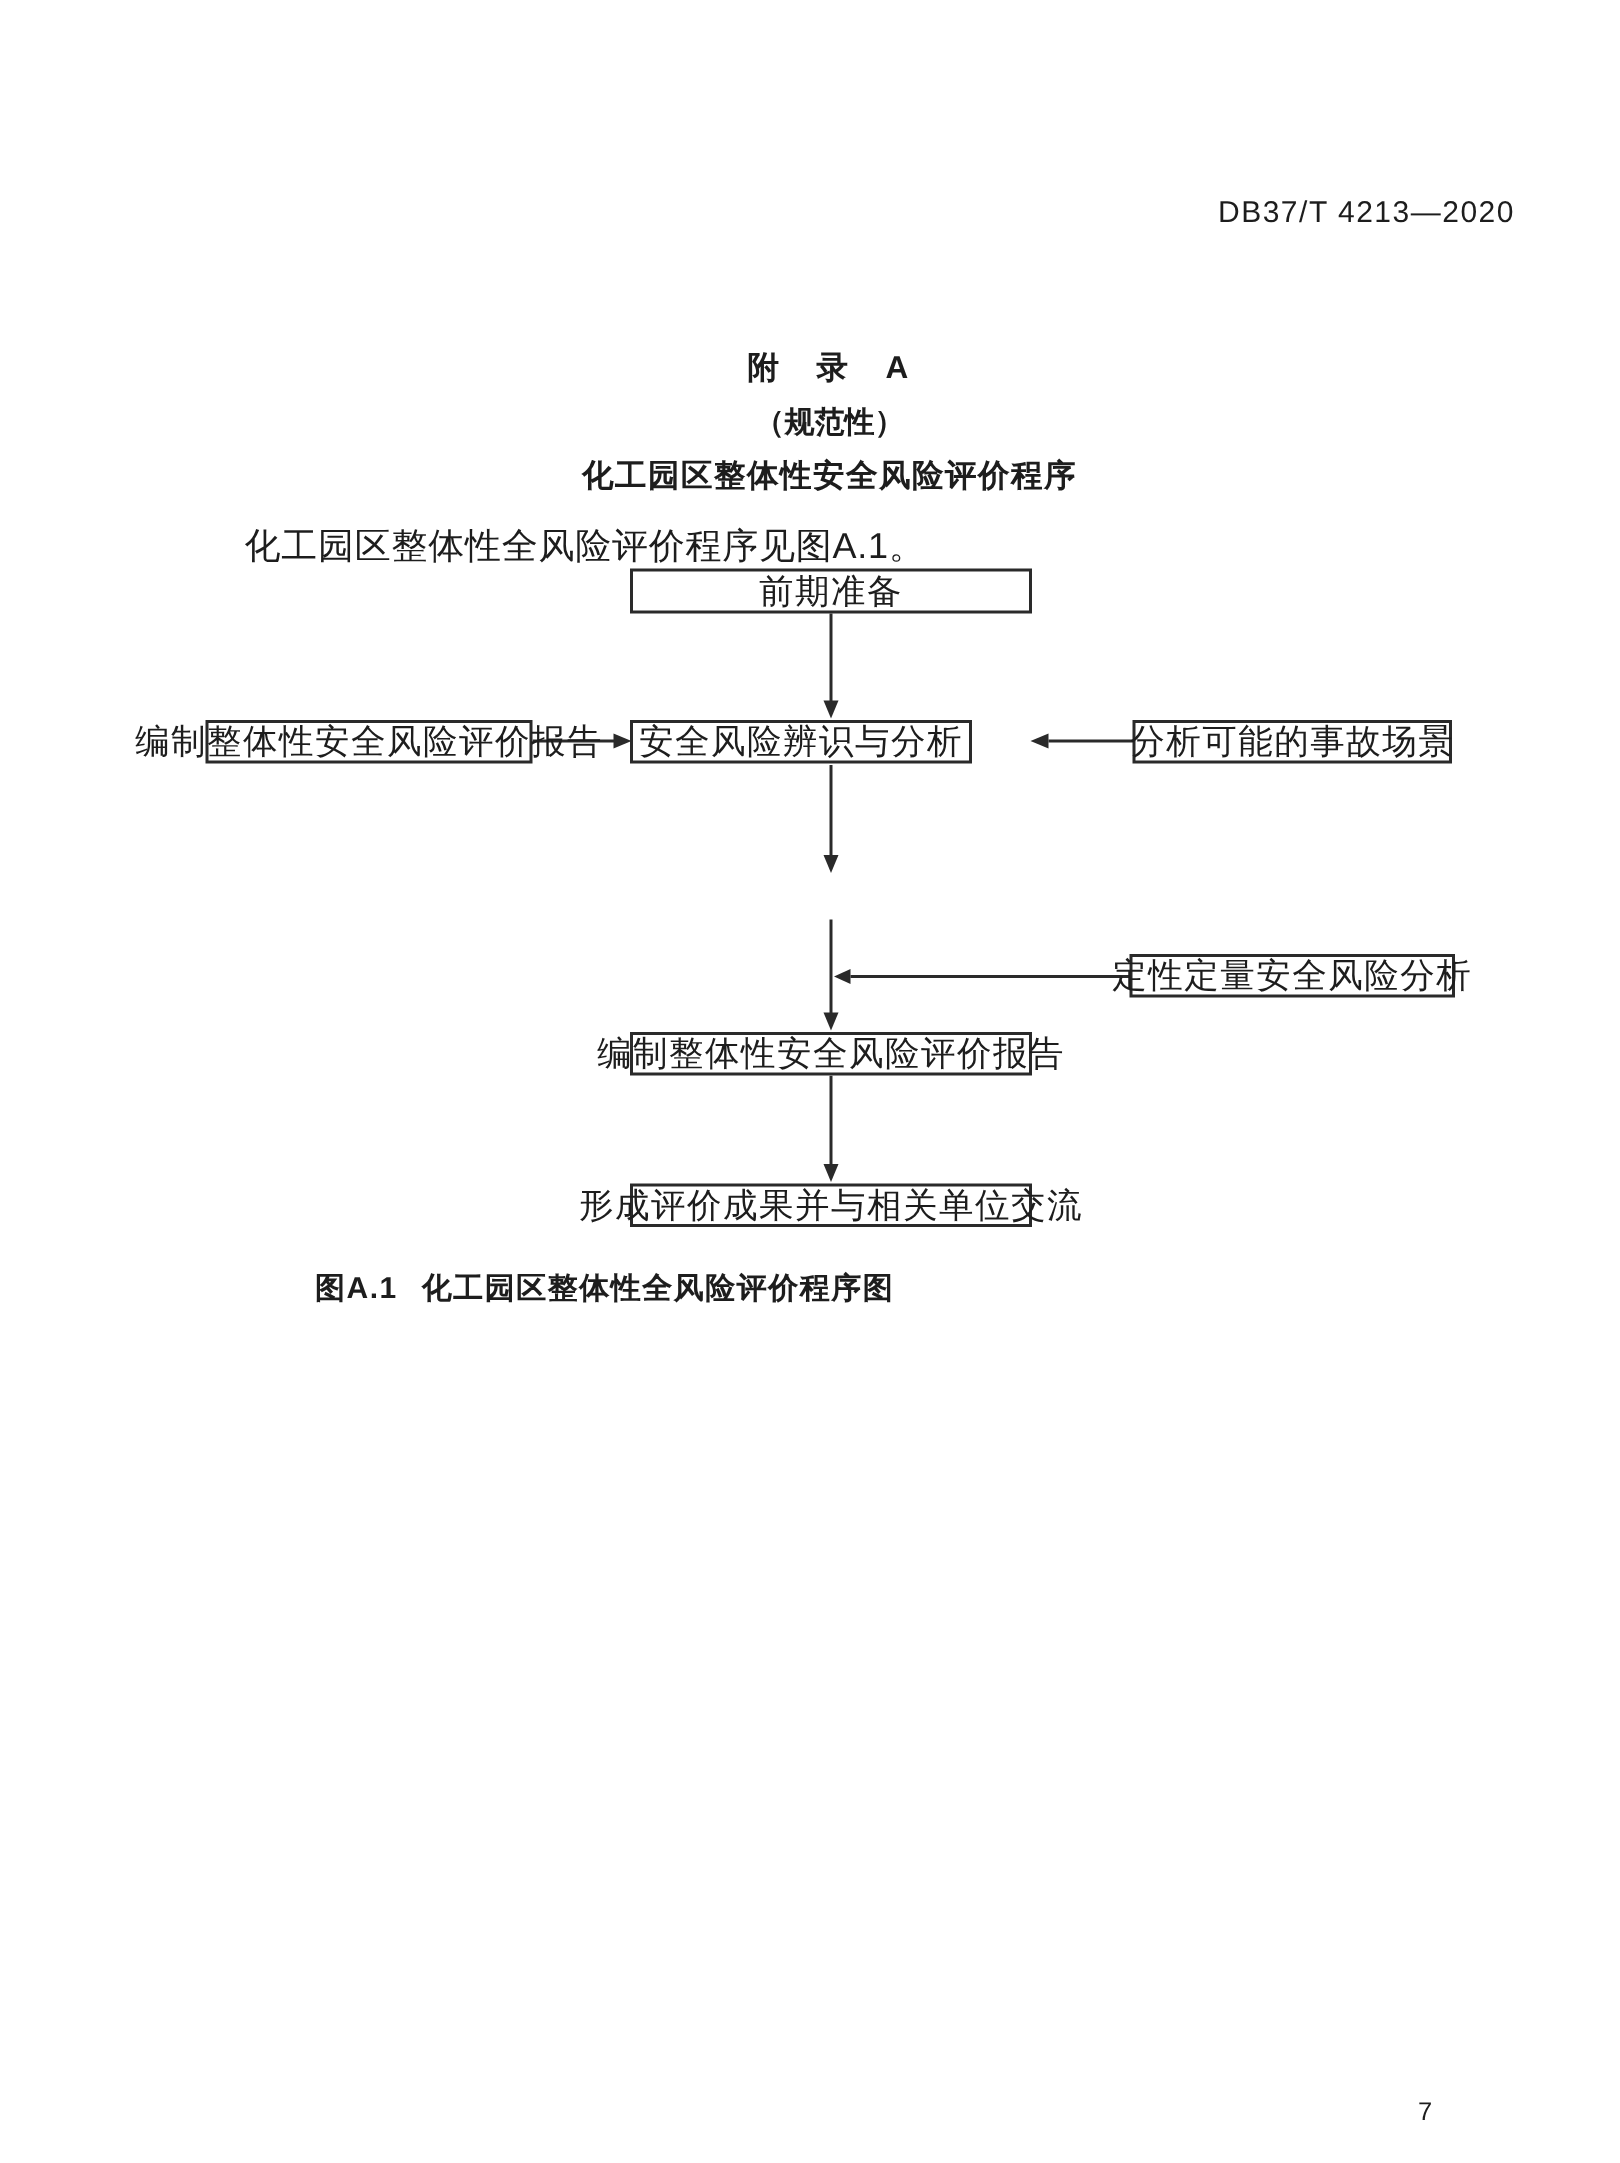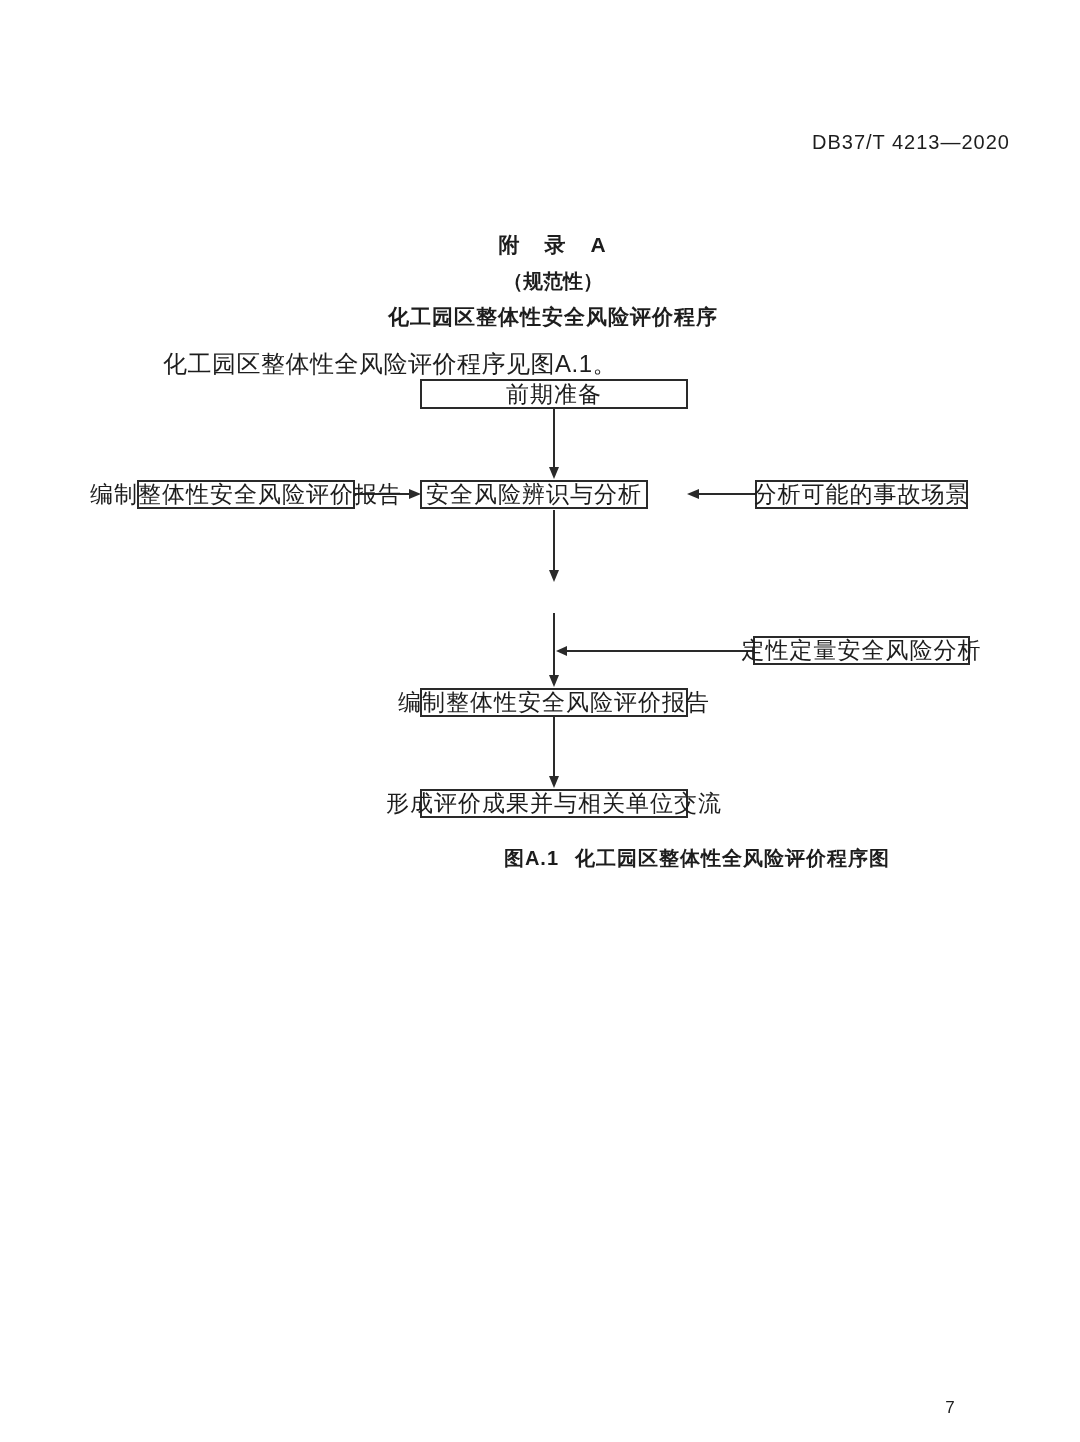--- a/index.html
+++ b/index.html
@@ -58,21 +58,21 @@
   .fc-svg{
     position:absolute;
     top:0;left:0;width:1080px;height:1442px;
     pointer-events:none;
   }
   .fc-svg line{stroke:#2a2a2a;stroke-width:2;}
   .fc-svg polygon{fill:#2a2a2a;stroke:none;}
   .caption{
     position:absolute;
     top:845px;left:210px;width:680px;
-    display:flex;justify-content:flex-end;gap:16px;
+    display:flex;justify-content:flex-start;gap:16px;
     font-size:20px;font-weight:bold;
     letter-spacing:1px;
   }
   .page-number{
     position:absolute;
     top:1398px;left:930px;width:40px;
     text-align:center;
     font-size:17px;
   }
 </style>

